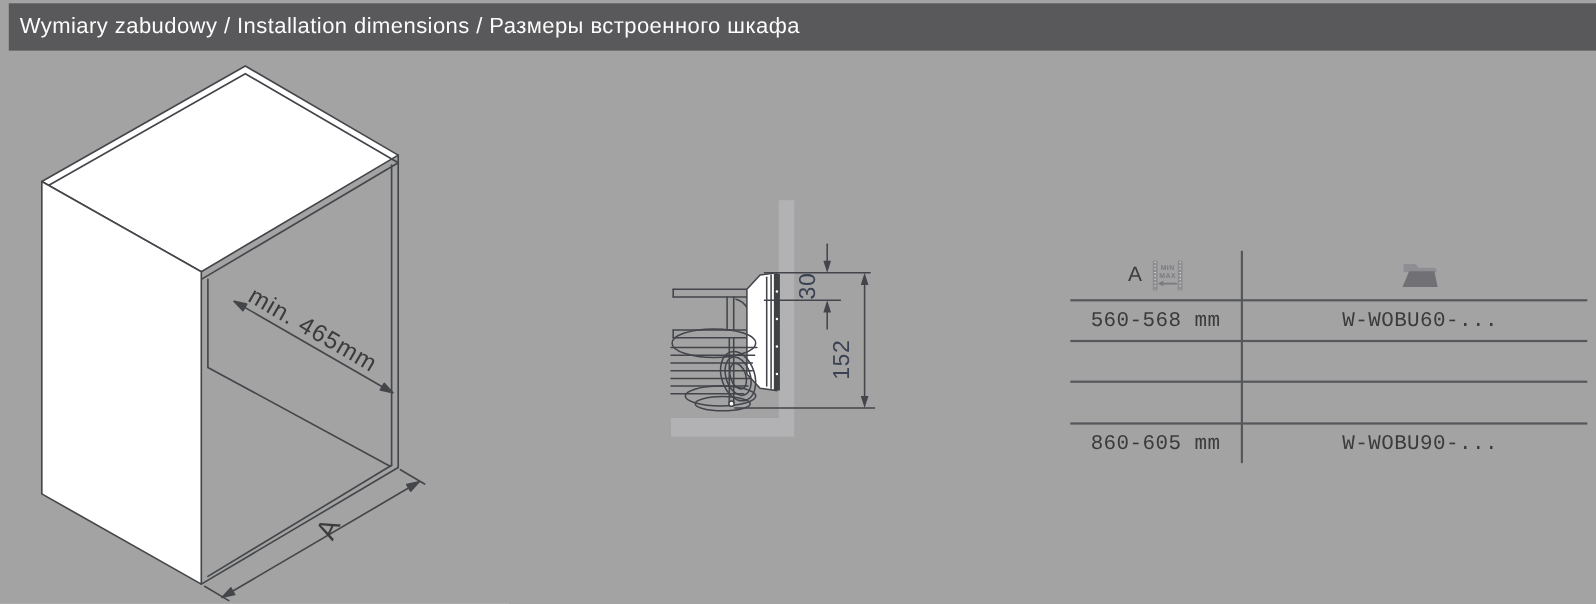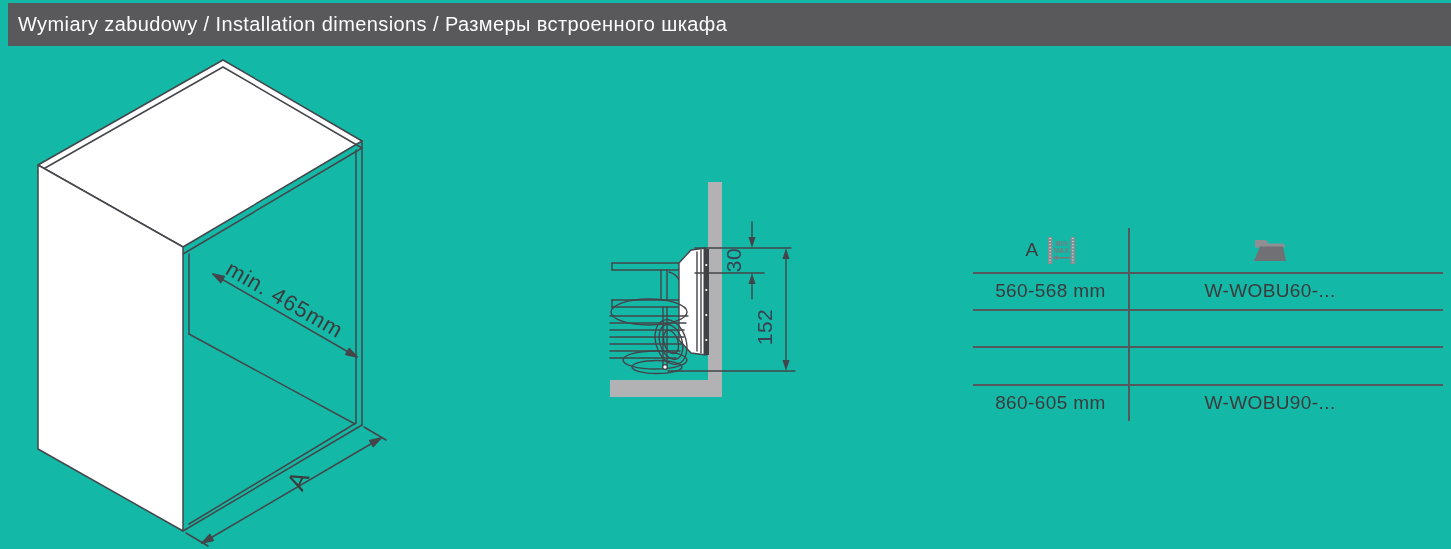--- a/index.html
+++ b/index.html
@@ -1,34 +1,34 @@
 <!DOCTYPE html>
 <html><head>
 <meta charset="utf-8">
 <style>
   html,body{margin:0;padding:0;background:#ffffff;}
-  .stage{position:relative;width:1451px;height:549px;background:#14b8a6;overflow:hidden;
+  .stage{position:relative;width:1451px;height:549px;background:#a3a3a3;overflow:hidden;
          font-family:"Liberation Sans", sans-serif;}
   
   .titlebar{position:absolute;left:8px;top:3px;width:1443px;height:43px;background:#59585a;
             display:flex;align-items:center;}
   .titlebar span{color:#fcfcfc;font-size:20px;font-weight:500;letter-spacing:.4px;padding-left:10px;white-space:nowrap;}
   
   .svgabs{position:absolute;}
   svg text{font-family:"Liberation Sans", sans-serif;}
   .dimtext{fill:#3b3b3d;letter-spacing:1px;}
   .dimtext2{fill:#3a4152;letter-spacing:.5px;}
   
   .spec-table{position:absolute;left:973px;top:228px;width:470px;height:194px;font-size:19px;color:#3b3b3d;}
   .hline{position:absolute;left:0;width:470px;height:2px;background:#56575a;}
   .vline{position:absolute;left:155px;top:0;width:1.5px;height:193px;background:#56575a;}
   .cell{position:absolute;display:flex;align-items:center;justify-content:center;letter-spacing:.4px;}
   .c1{left:0;width:155px;}
-  .c2{left:140px;width:314px;}
-  .rowh{height:37px;}
+  .c2{left:161px;width:314px;}
+  .rowh{height:37px;font-family:Liberation Mono, monospace;}
   .hdr{height:44px;top:0;}
   .hdr-a{display:flex;align-items:center;gap:8px;}
 </style>
 </head>
 <body>
 
 <div class="stage">
 
   <div class="titlebar">
     <span>Wymiary zabudowy / Installation dimensions / Размеры встроенного шкафа</span>

